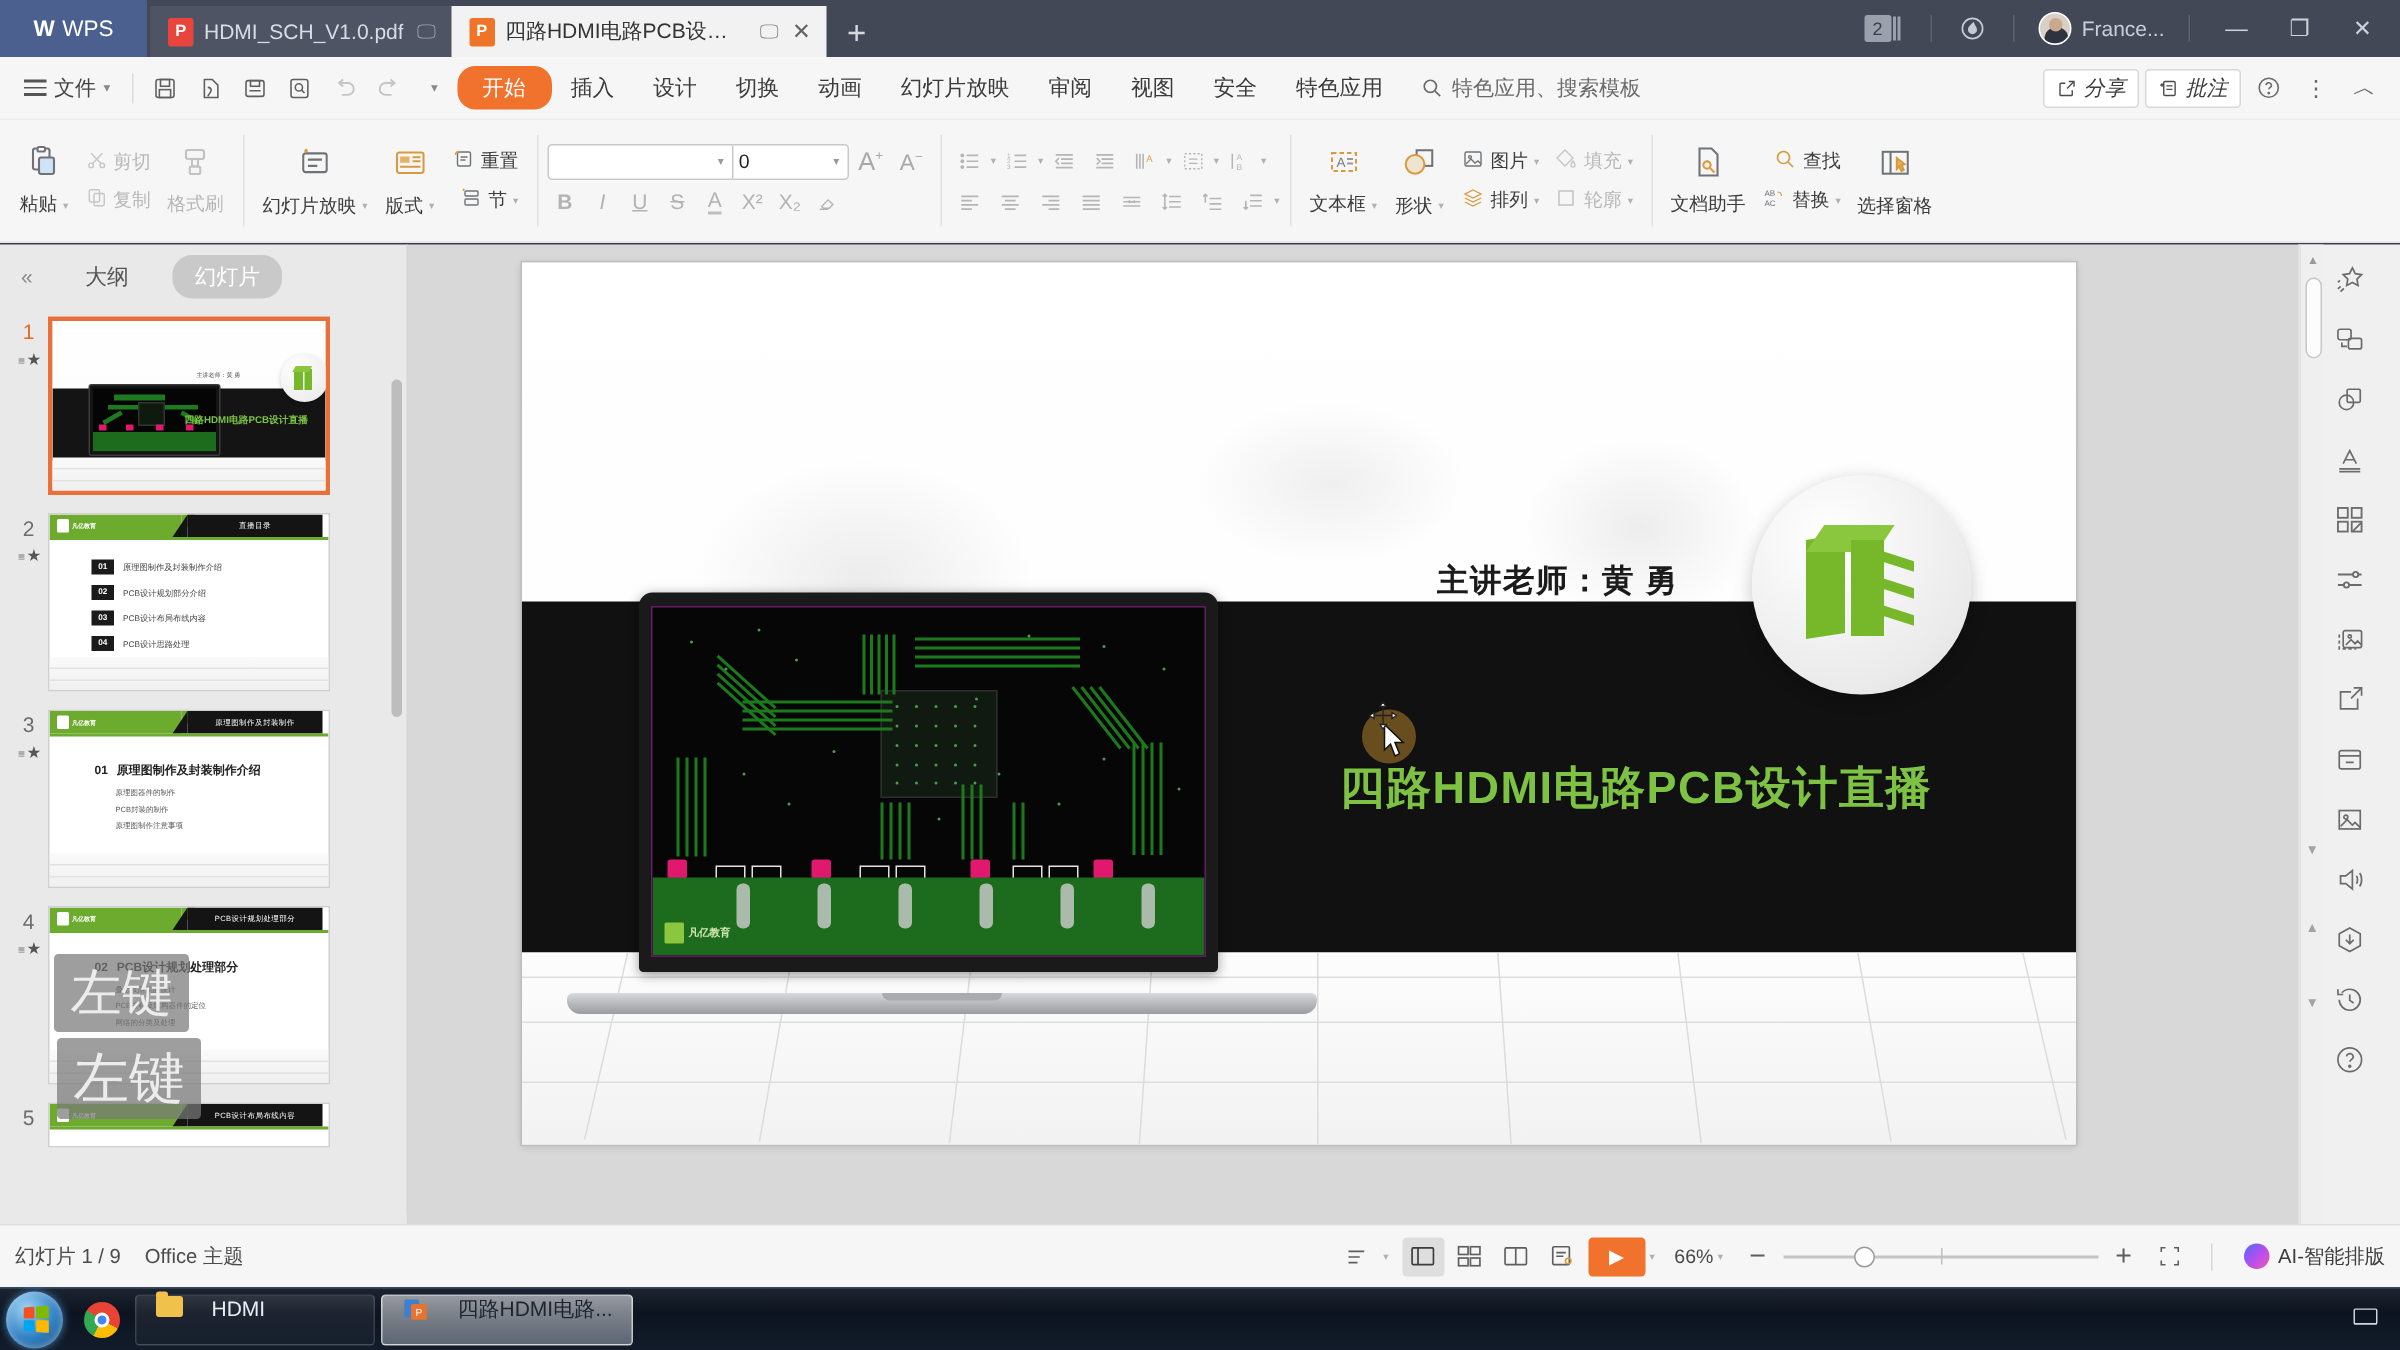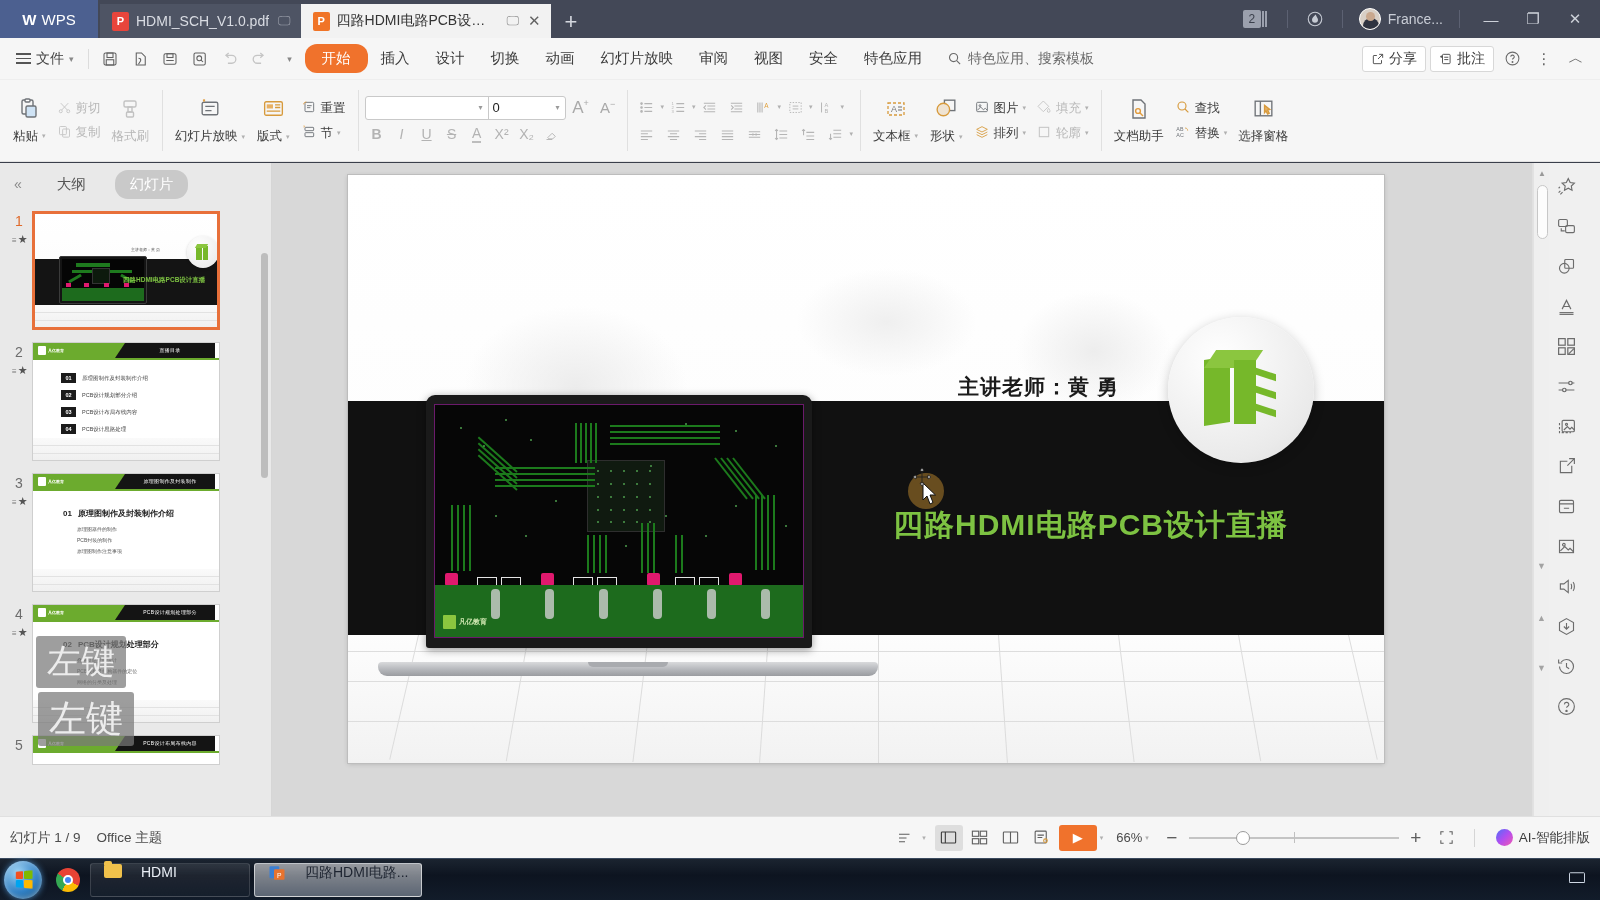--- a/index.html
+++ b/index.html
@@ -103,21 +103,21 @@
   .qa-icon.disabled { color: #c5c5c5; }
   .ribbon-tab {
     font-size: 14.5px; color: #3b3b3b; padding: 5px 13px; cursor: pointer;
     border-radius: 12px; white-space: nowrap;
   }
   .ribbon-tab.active { background: #f0722c; color: #fff; padding: 5px 17px; }
   .search-box {
     display: flex; align-items: center; gap: 6px; margin-left: 12px;
     color: #6a6a6a; font-size: 14px; cursor: text;
   }
-  .mb-right { margin-left: auto; display: flex; align-items: center; gap: 4px; padding-right: 4px; }
+  .mb-right { margin-left: auto; display: flex; align-items: center; gap: 4px; padding-right: 4px; font-style: italic; }
   .mb-btn {
     display: flex; align-items: center; gap: 4px; font-size: 14px;
     color: #3b3b3b; border: 1px solid #d8d8d8; border-radius: 3px;
     padding: 3px 8px; background: #fff; cursor: pointer;
   }
   .mb-ico { width: 28px; height: 28px; display: flex; align-items: center;
     justify-content: center; color: #666; font-size: 15px; cursor: pointer; }
 
   
   .ribbon {
@@ -135,21 +135,21 @@
     padding: 3px 6px; cursor: pointer; color: #3c3c3c; font-size: 12.5px; gap: 2px;
     min-width: 40px;
   }
   .rbtn .glyph { font-size: 19px; line-height: 22px; color: #6f7378; }
   .rbtn .lbl { white-space: nowrap; display: flex; align-items: center; gap: 4px; }
   .rbtn.dim { color: #b6b6b6; }
   .rbtn.dim .glyph { color: #c2c2c2; }
   .rstack { display: flex; flex-direction: column; justify-content: center; gap: 2px; }
   .rsmall {
     display: flex; align-items: center; gap: 4px; font-size: 12.5px;
-    color: #3c3c3c; padding: 2px 5px; cursor: pointer; white-space: nowrap;
+    color: #3c3c3c; padding: 2px 5px; cursor: pointer; white-space: nowrap; justify-content: flex-end;
   }
   .rsmall.dim { color: #b8b8b8; }
   .rsmall .g { font-size: 15px; color: #6f7378; }
   .rsmall.dim .g { color: #c6c6c6; }
 
   
   .fontrow { display: flex; align-items: center; gap: 3px; }
   .font-input {
     display: flex; align-items: center; height: 24px; border: 1px solid #c9c9c9;
     border-radius: 3px; background: #fff; overflow: hidden;

